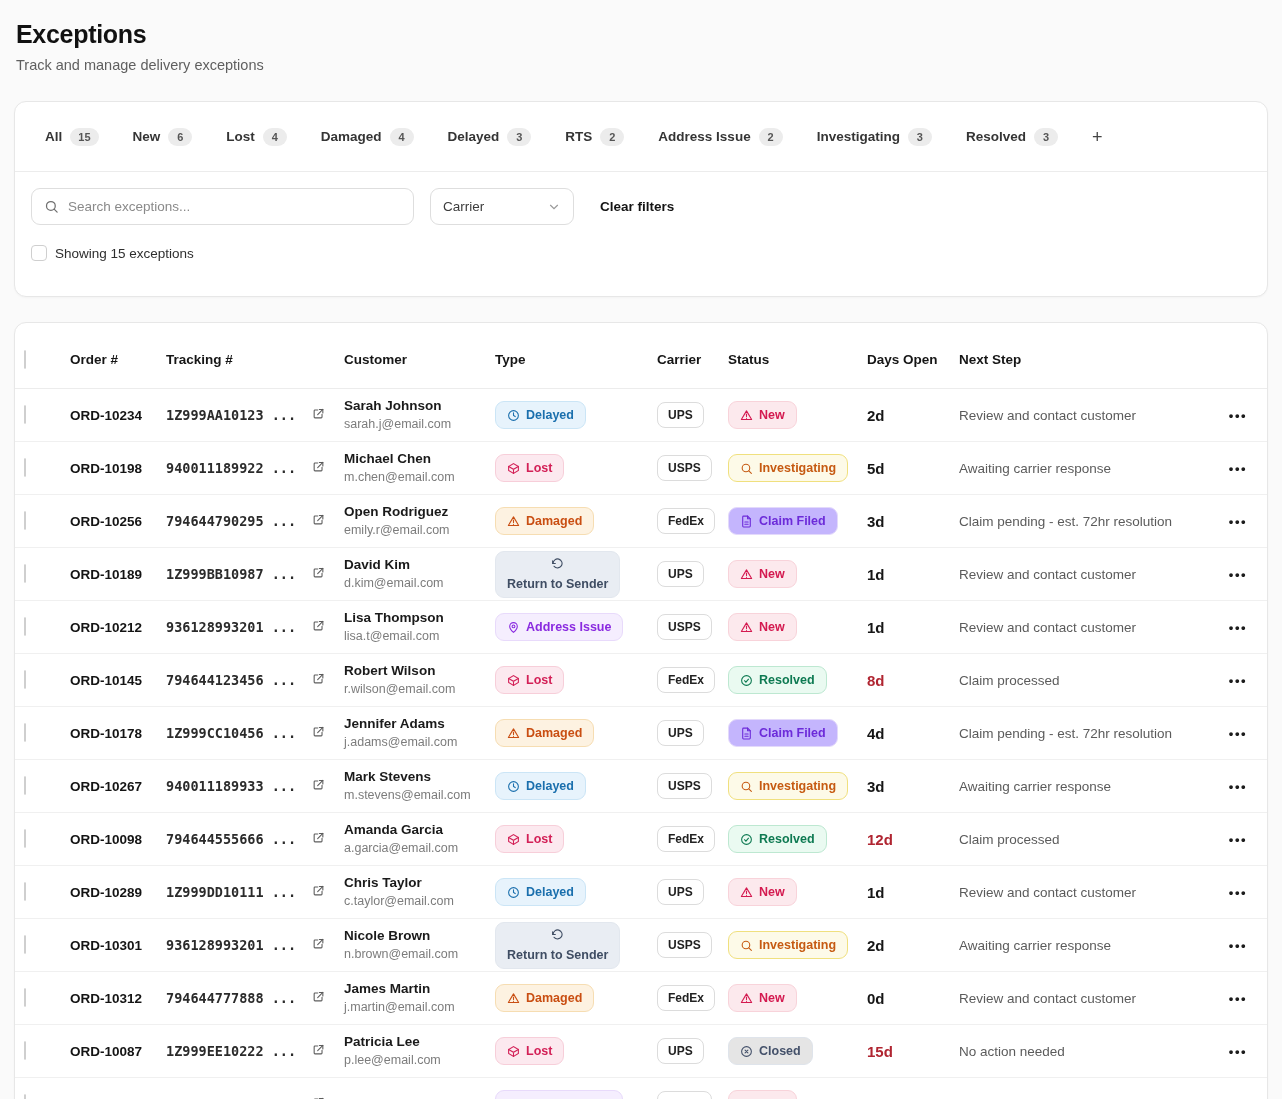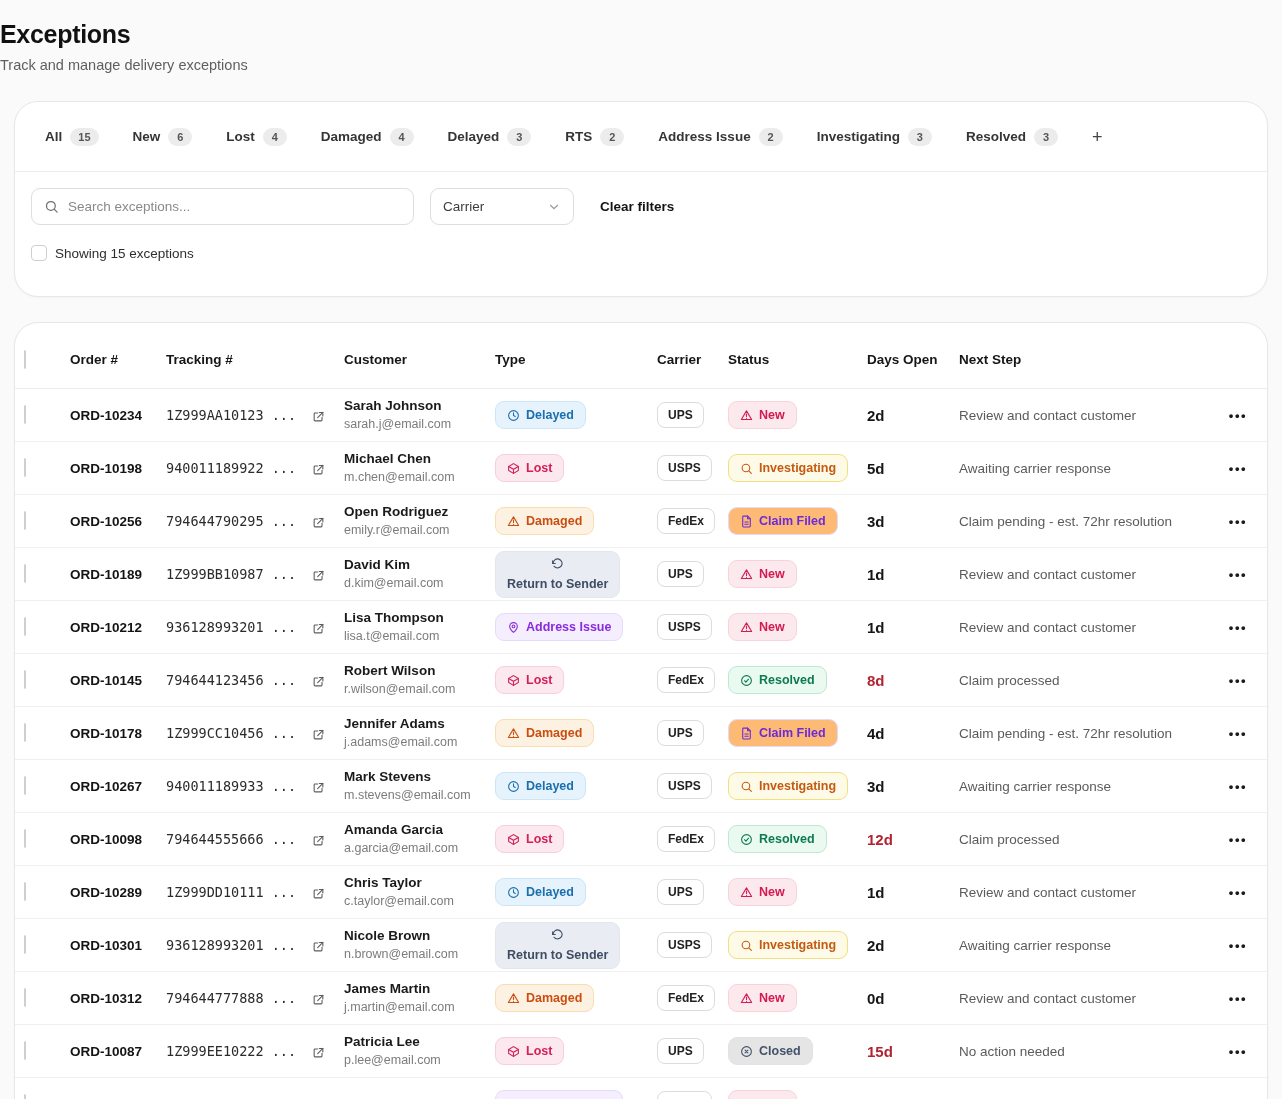--- a/index.html
+++ b/index.html
@@ -3,26 +3,26 @@
 <meta charset="utf-8">
 <style>
   * { margin:0; padding:0; box-sizing:border-box; }
   html,body { width:1282px; height:1099px; overflow:hidden; }
   body {
     background:#fafafa;
     font-family:"Liberation Sans", sans-serif;
     color:#141414;
     -webkit-font-smoothing:antialiased;
   }
-  .page-header { padding:20px 16px 0 0; }
+  .page-header { padding:20px 16px 0 16px; }
   .page-title { font-size:25px; font-weight:800; letter-spacing:-0.3px; color:#111; }
   .page-subtitle { margin-top:8px; font-size:14.5px; color:#5f5f5f; }
 
   .card {
-    background:#fff; border:1px solid #e7e7e7; border-radius:24px;
+    background:#fff; border:1px solid #e7e7e7; border-radius:12px;
     margin:0 14px; box-shadow:0 1px 2px rgba(0,0,0,.03);
   }
   .filter-card { margin-top:28px; height:196px; }
 
   .tabs-row {
     display:flex; align-items:center; gap:34px;
     padding:0 30px; height:70px; border-bottom:1px solid #ececec;
   }
   .tab { display:flex; align-items:center; gap:8px; cursor:pointer; }
   .tab-label { font-size:13.5px; font-weight:600; color:#353535; }
@@ -59,41 +59,41 @@
     display:grid;
     grid-template-columns:55px 96px 178px 151px 162px 71px 139px 92px 1fr 56px;
     align-items:center;
   }
   .thead { height:66px; border-bottom:1px solid #ececec; padding-top:8px; }
   .th { font-size:13.5px; font-weight:700; color:#161616; }
   .cb-cell { padding-left:9px; }
 
   .row { height:53px; border-bottom:1px solid #f0f0f0; }
   .order-no { font-size:13.5px; font-weight:700; color:#141414; }
-  .tracking { display:flex; align-items:flex-end; gap:16px; }
+  .tracking { display:flex; align-items:flex-start; gap:16px;font-weight:bold; }
   .tracking-no { font-family:"DejaVu Sans Mono", monospace; font-size:13.5px; color:#2b2b2b; white-space:nowrap; }
   .ext-link { display:inline-flex; cursor:pointer; }
   .ext-link svg { width:13px; height:13px; stroke:#5c5c5c; }
   .cust-name { font-size:13.5px; font-weight:700; color:#1a1a1a; line-height:1.35; }
   .cust-email { font-size:12.5px; color:#7c7c7c; line-height:1.35; }
 
   .badge {
     display:inline-flex; align-items:center; gap:6px;
     font-size:12.5px; font-weight:700; border-radius:9px; padding:6px 11px;
     border:1px solid transparent; white-space:nowrap;
   }
   .badge svg { width:13px; height:13px; flex:none; }
   .b-delayed { background:#e7f3fc; border-color:#cbe5f6; color:#1a6fad; }
   .b-lost { background:#fce9ef; border-color:#f7ced9; color:#d32057; }
   .b-damaged { background:#fdf2e1; border-color:#f6ddb2; color:#c94e12; }
   .b-rts { background:#e9edf3; border-color:#e2e7ee; color:#3f4d63;flex-direction:column; }
   .b-address { background:#f5eefe; border-color:#e8dafb; color:#8a2ae0; }
   .b-new { background:#fce9ed; border-color:#f8d3da; color:#d41a50; }
   .b-investigating { background:#fdfae8; border-color:#f0e07e; color:#c65a12; }
-  .b-claim { background:#fdba74; border-color:#e3d9fb; color:#6c2bd9; }
+  .b-claim { background:#c4b5fd; border-color:#e3d9fb; color:#6c2bd9; }
   .b-resolved { background:#eafaf1; border-color:#bde8d1; color:#0e7a52; }
   .b-closed { background:#e5e5e5; border-color:#dfe4eb; color:#44516a; }
 
   .carrier-pill {
     display:inline-block; font-size:12px; font-weight:700; color:#222;
     border:1px solid #dcdcdc; border-radius:8px; padding:5px 10px; background:#fff;
   }
   .days { font-size:15px; font-weight:700; color:#161616; }
   .days.alert { color:#b02531; }
   .next-step { font-size:13.5px; color:#5b5b5b; }

